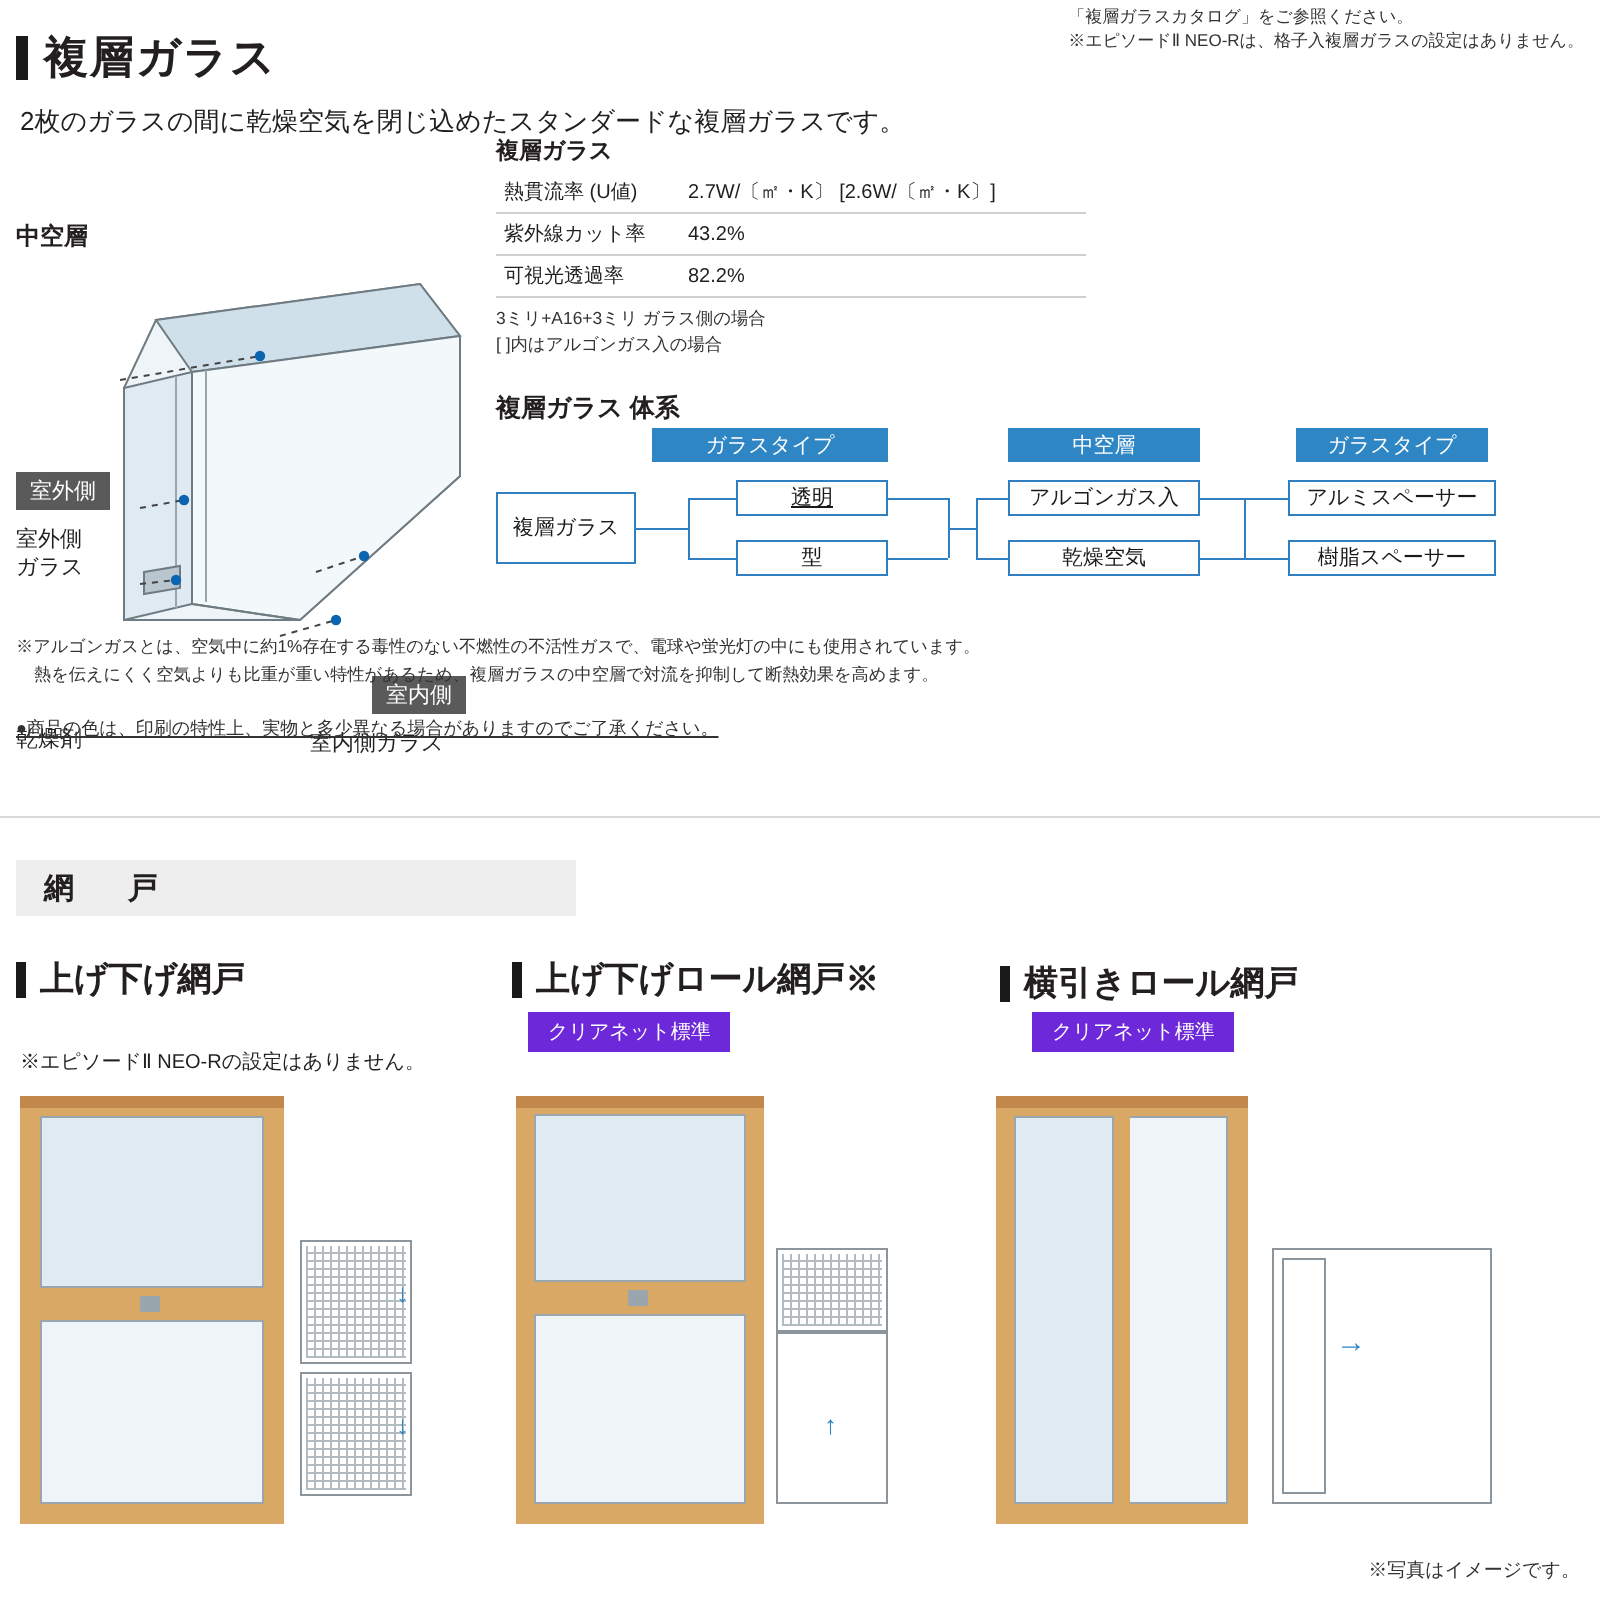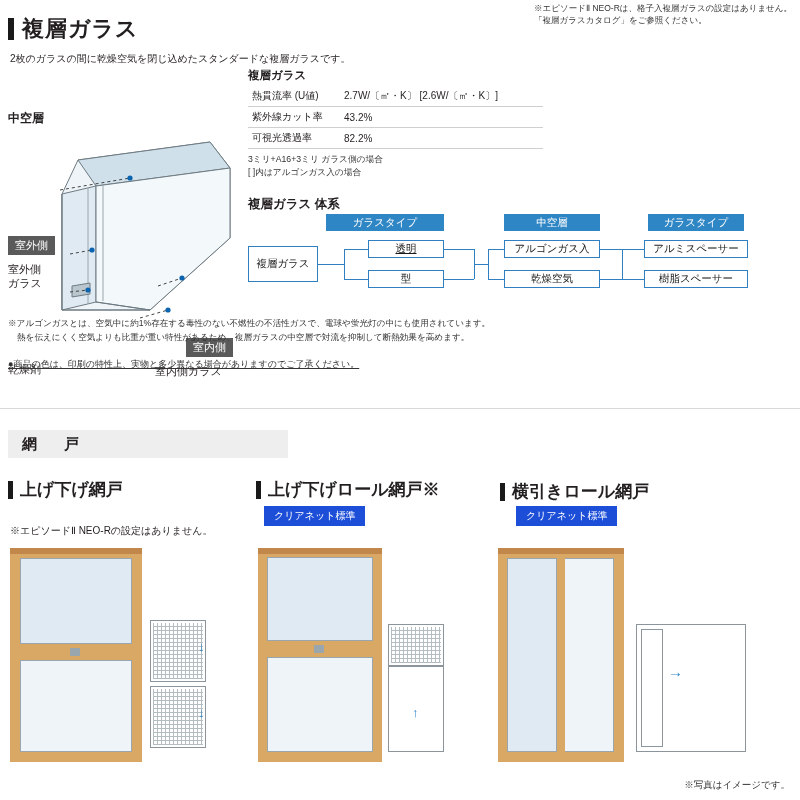--- a/index.html
+++ b/index.html
@@ -23,21 +23,21 @@
   .sect-title {
     position:absolute; display:flex; align-items:center;
   }
   .sect-title .bar {
     width:6px; height:22px; background:#1a1a1a; margin-right:8px;
   }
   .sect-title .txt { font-size:22px; font-weight:bold; letter-spacing:1px; }
 
   #title-fukusou { left:8px; top:14px; }
   .subtitle {
-    position:absolute; left:10px; top:52px; font-size:10px; color:#231f20;
+    position:absolute; left:10px; top:52px; font-size:13px; color:#231f20;
   }
 
   
   .glass-art { position:absolute; left:0px; top:72px; width:250px; height:250px; }
 
   .lbl { position:absolute; font-size:11px; color:#231f20; white-space:nowrap; }
   .lbl-dark {
     position:absolute; font-size:11px; color:#ffffff; background:#5a5a5a;
     padding:2px 7px; white-space:nowrap;
   }
@@ -81,21 +81,21 @@
     position:absolute; left:8px; top:430px; width:280px; height:28px;
     background:#eeeeee; display:flex; align-items:center; padding-left:14px;
     font-size:15px; font-weight:bold; letter-spacing:6px;
   }
 
   .col-title { position:absolute; display:flex; align-items:center; }
   .col-title .bar { width:5px; height:18px; background:#1a1a1a; margin-right:7px; }
   .col-title .txt { font-size:17px; font-weight:bold; }
 
   .badge {
-    position:absolute; background:#1d4ed8; color:#ffffff; font-size:10px;
+    position:absolute; background:#6d28d9; color:#ffffff; font-size:10px;
     padding:3px 10px; white-space:nowrap;
   }
   .note-small { position:absolute; font-size:10px; color:#231f20; }
 
   .foot-right {
     position:absolute; right:10px; bottom:8px; font-size:9.5px; color:#333;
   }
 
   
   .win { position:absolute; }
@@ -113,22 +113,22 @@
   }
   .outline { position:absolute; border:1px solid #8c959b; background:#fff; }
   .arrow { position:absolute; color:#2f86c5; font-size:13px; line-height:1; }
 </style>
 </head>
 <body>
 
 <div class="page">
 
   <div class="top-notes">
+    <div>「複層ガラスカタログ」をご参照ください。</div>
     <div>※エピソードⅡ NEO-Rは、格子入複層ガラスの設定はありません。</div>
-    <div>「複層ガラスカタログ」をご参照ください。</div>
   </div>
 
   <div class="sect-title" id="title-fukusou">
     <span class="bar"></span>
     <span class="txt">複層ガラス</span>
   </div>
   <div class="subtitle">2枚のガラスの間に乾燥空気を閉じ込めたスタンダードな複層ガラスです。</div>
 
   <div class="glass-art">
     <svg width="250" height="250" viewBox="0 0 250 250">

